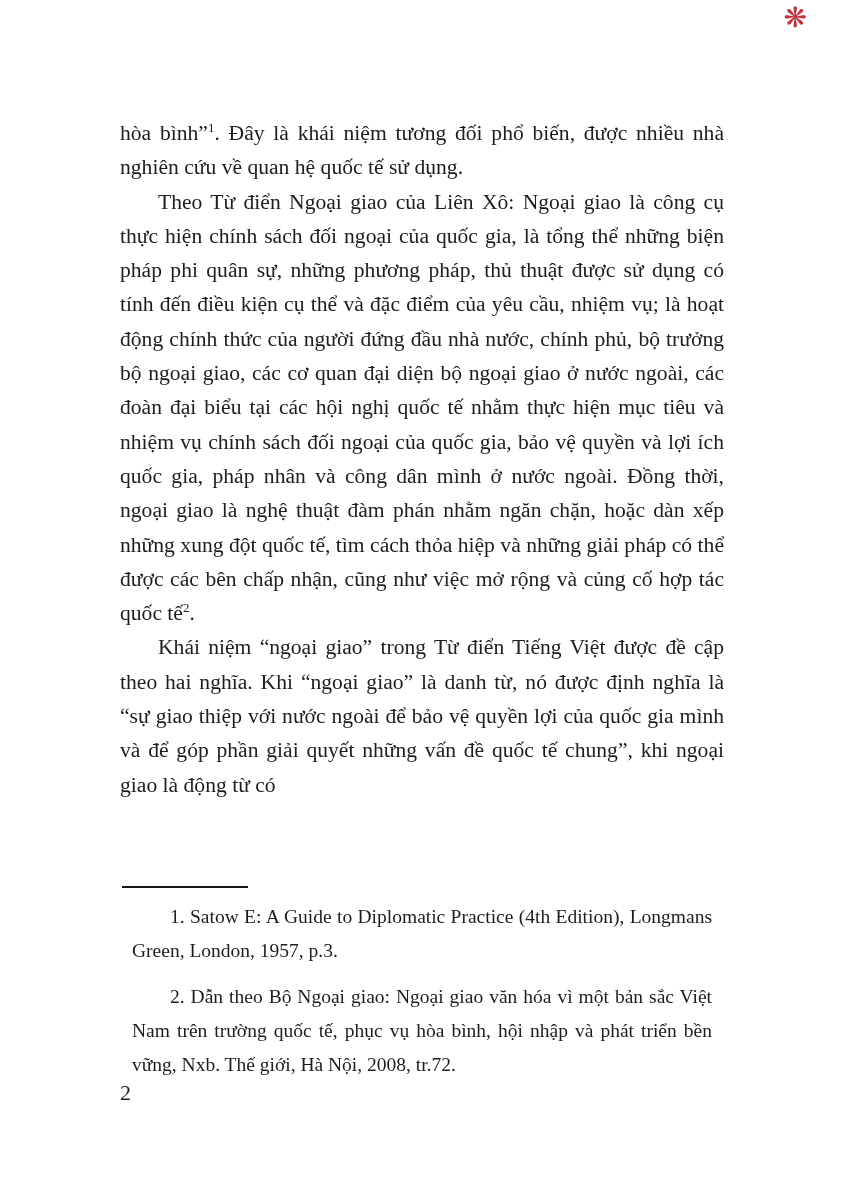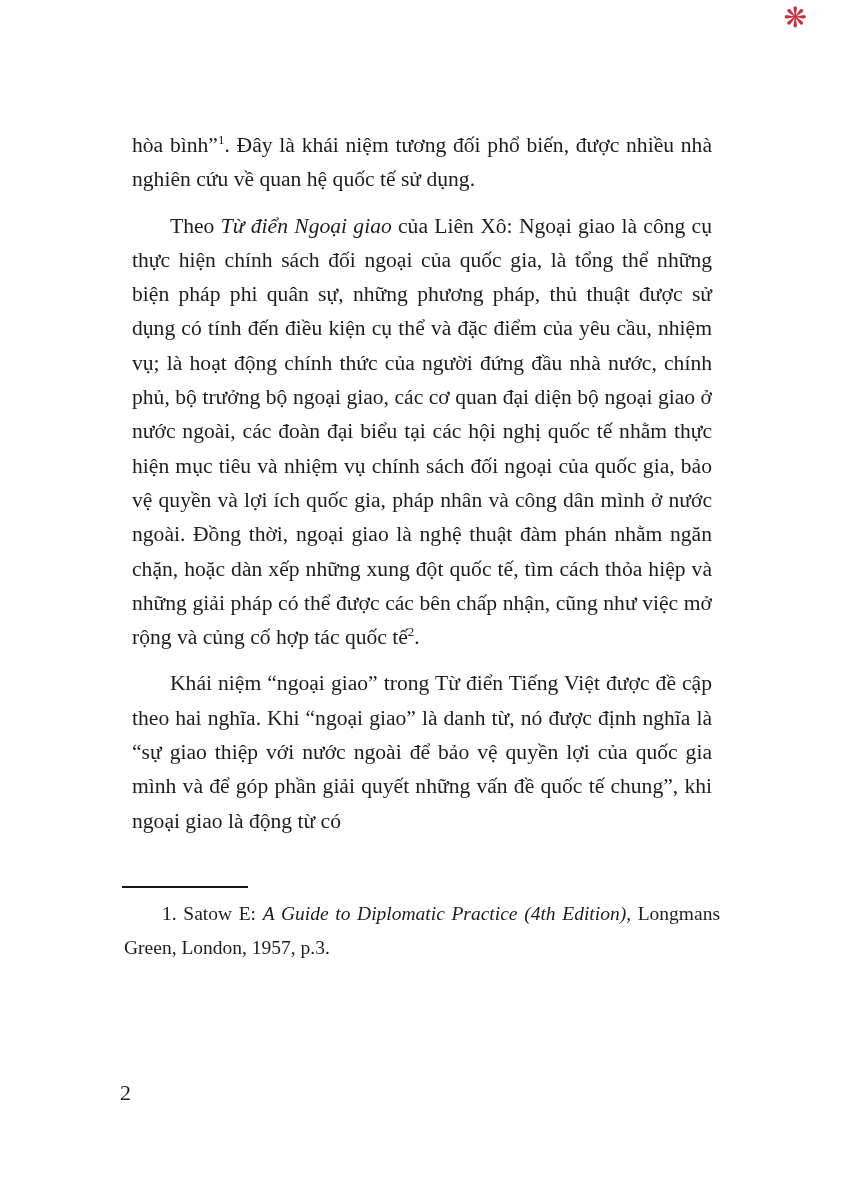--- a/index.html
+++ b/index.html
@@ -29,28 +29,28 @@
   .body-text {
     position: absolute;
     left: 120px;
     top: 116px;
     width: 604px;
     font-size: 21.6px;
     line-height: 34.3px;
     text-align: justify;
   }
   .body-text p {
-    margin: 12px;
+    margin: 0;
     text-indent: 38px;
   }
   .body-text p.continued {
     text-indent: 0;
   }
   .run { font-style: normal; }
-  .run-italic { font-style: italic; }
+  .run-italic { }
   .run-sup {
     font-size: 0.6em;
     vertical-align: super;
     line-height: 0;
   }
   .footnotes {
     position: absolute;
     left: 120px;
     top: 886px;
     width: 604px;
@@ -58,21 +58,21 @@
     line-height: 34px;
     text-align: justify;
   }
   .footnote-rule {
     width: 126px;
     height: 0;
     border-top: 2px solid #161616;
     margin: 0 0 9px 2px;
   }
   .footnotes p {
-    margin: 4px;
+    margin: 12px;
     text-indent: 38px;
   }
   .page-number {
     position: absolute;
     left: 120px;
     top: 1078px;
     font-size: 22px;
     line-height: 30px;
   }
 </style>
@@ -85,17 +85,18 @@
 
   <main class="body-text">
     <p class="continued"><span class="run">hòa bình”</span><span class="run run-sup">1</span><span class="run">. Đây là khái niệm tương đối phổ biến, được nhiều nhà nghiên cứu về quan hệ quốc tế sử dụng.</span></p>
     <p><span class="run">Theo </span><span class="run run-italic">Từ điển Ngoại giao</span><span class="run"> của Liên Xô: Ngoại giao là công cụ thực hiện chính sách đối ngoại của quốc gia, là tổng thể những biện pháp phi quân sự, những phương pháp, thủ thuật được sử dụng có tính đến điều kiện cụ thể và đặc điểm của yêu cầu, nhiệm vụ; là hoạt động chính thức của người đứng đầu nhà nước, chính phủ, bộ trưởng bộ ngoại giao, các cơ quan đại diện bộ ngoại giao ở nước ngoài, các đoàn đại biểu tại các hội nghị quốc tế nhằm thực hiện mục tiêu và nhiệm vụ chính sách đối ngoại của quốc gia, bảo vệ quyền và lợi ích quốc gia, pháp nhân và công dân mình ở nước ngoài. Đồng thời, ngoại giao là nghệ thuật đàm phán nhằm ngăn chặn, hoặc dàn xếp những xung đột quốc tế, tìm cách thỏa hiệp và những giải pháp có thể được các bên chấp nhận, cũng như việc mở rộng và củng cố hợp tác quốc tế</span><span class="run run-sup">2</span><span class="run">.</span></p>
     <p><span class="run">Khái niệm “ngoại giao” trong Từ điển Tiếng Việt được đề cập theo hai nghĩa. Khi “ngoại giao” là danh từ, nó được định nghĩa là “sự giao thiệp với nước ngoài để bảo vệ quyền lợi của quốc gia mình và để góp phần giải quyết những vấn đề quốc tế chung”, khi ngoại giao là động từ có</span></p>
   </main>
 
   <footer class="footnotes">
     <div class="footnote-rule"></div>
     <p><span class="run">1. Satow E: </span><span class="run run-italic">A Guide to Diplomatic Practice (4th Edition)</span><span class="run">, Longmans Green, London, 1957, p.3.</span></p>
+    <p><span class="run">2. Dẫn theo Bộ Ngoại giao: </span><span class="run run-italic">Ngoại giao văn hóa vì một bản sắc Việt Nam trên trường quốc tế, phục vụ hòa bình, hội nhập và phát triển bền vững</span><span class="run">, Nxb. Thế giới, Hà Nội, 2008, tr.72.</span></p>
   </footer>
 
   <div class="page-number">2</div>
 
 </div>
 
 </body></html>

